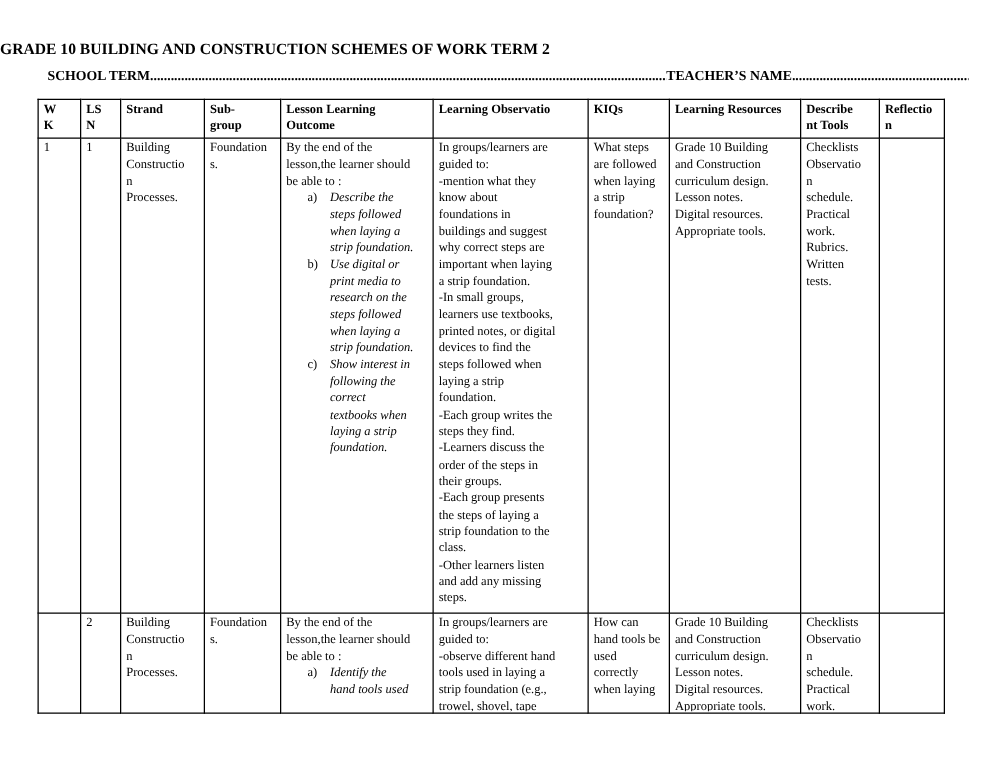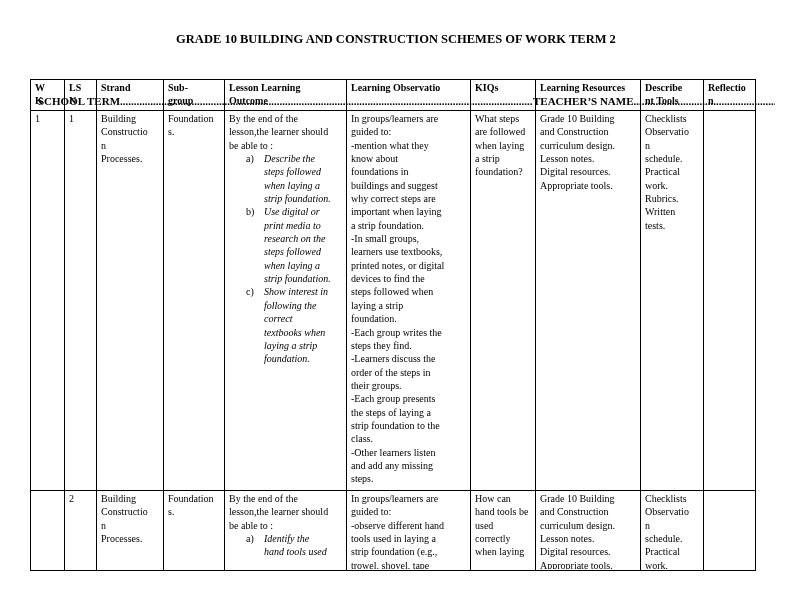--- a/index.html
+++ b/index.html
@@ -6,31 +6,31 @@
   .page {
     position:relative;
     width:792px; height:612px;
     background:#ffffff;
     color:#000;
     font-family:"Liberation Serif","DejaVu Serif",serif;
     overflow:hidden;
   }
   .doc-title {
     position:absolute; top:32px; left:0; width:792px;
-    text-align:center; font-weight:bold; font-size:12.5px;
+    font-weight:bold; font-size:12.5px;
     white-space:nowrap;
   }
   .name-line {
     position:absolute; top:55px; left:38px; width:737px;
     display:flex; align-items:baseline;
     font-weight:bold; font-size:11px;
     white-space:nowrap; overflow:hidden;
   }
   .seg-school { flex:none; width:495px; overflow:hidden; white-space:nowrap; }
-  .seg-teacher { flex:none; white-space:nowrap;margin-top:40px; }
+  .seg-teacher { flex:none; white-space:nowrap; }
   .seg-dots { flex:1 1 auto; overflow:hidden; white-space:nowrap; }
   table.sow {
     position:absolute; top:79px; left:30px;
     width:725px;
     border-collapse:collapse; table-layout:fixed;
     font-size:10px; line-height:13.35px;
   }
   table.sow td {
     border:1px solid #000;
     vertical-align:top;

